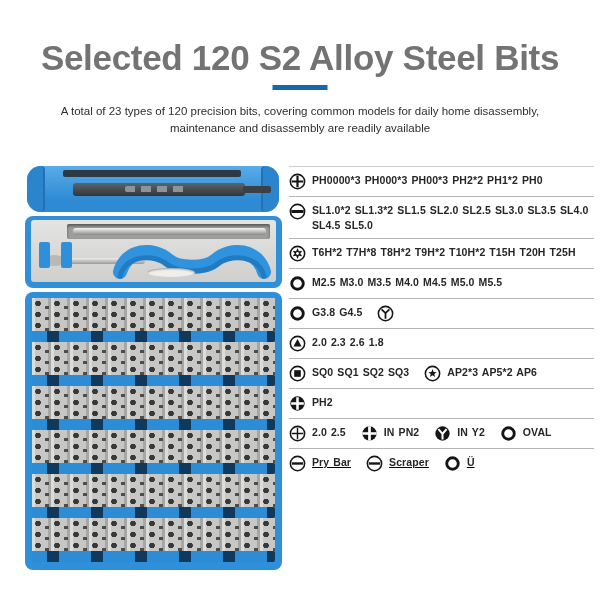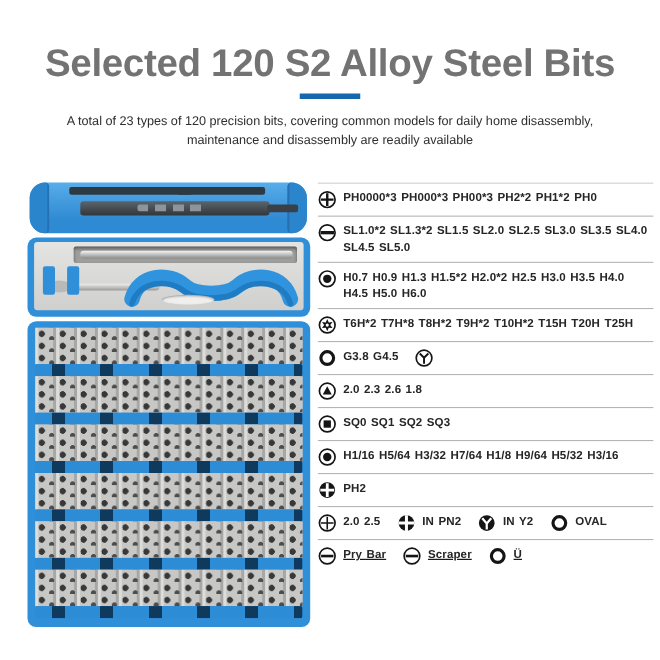--- a/index.html
+++ b/index.html
@@ -140,45 +140,44 @@
           </svg>
         </span>
         <span class="spec-text">SL1.0*2 SL1.3*2 SL1.5 SL2.0 SL2.5 SL3.0 SL3.5 SL4.0 SL4.5 SL5.0</span>
       </div>
     </div>
     <div class="spec-row">
       <div class="seg">
         <span class="icon">
           <svg viewBox="0 0 20 20">
             <circle cx="10" cy="10" r="8.4" fill="none" stroke="#151515" stroke-width="1.8"></circle>
-            <circle cx="10" cy="10" r="4.5" fill="#151515"></circle>
-          </svg>
-        </span>
-        <span class="spec-text">H0.7 H0.9 H1.3 H1.5*2 H2.0*2 H2.5 H3.0 H3.5 H4.0 H4.5 H5.0 H6.0</span>
-      </div>
-    </div>
-    <div class="spec-row">
-      <div class="seg">
-        <span class="icon">
-          <svg viewBox="0 0 20 20">
-            <circle cx="10" cy="10" r="8.4" fill="none" stroke="#151515" stroke-width="1.8"></circle>
             <path d="M10 3.5 11.6 7.23 15.63 6.75 13.2 10 15.63 13.25 11.6 12.77 10 16.5 8.4 12.77 4.37 13.25 6.8 10 4.37 6.75 8.4 7.23Z" fill="#151515"></path>
             <circle cx="10" cy="10" r="1.7" fill="#fff"></circle>
           </svg>
         </span>
         <span class="spec-text">T6H*2 T7H*8 T8H*2 T9H*2 T10H*2 T15H T20H T25H</span>
       </div>
     </div>
     <div class="spec-row">
       <div class="seg">
         <span class="icon">
           <svg viewBox="0 0 20 20">
             <circle cx="10" cy="10" r="6.8" fill="none" stroke="#151515" stroke-width="3.4"></circle>
           </svg>
         </span>
+        <span class="spec-text">M2.5 M3.0 M3.5 M4.0 M4.5 M5.0 M5.5</span>
+      </div>
+    </div>
+    <div class="spec-row">
+      <div class="seg">
+        <span class="icon">
+          <svg viewBox="0 0 20 20">
+            <circle cx="10" cy="10" r="6.8" fill="none" stroke="#151515" stroke-width="3.4"></circle>
+          </svg>
+        </span>
         <span class="spec-text">G3.8 G4.5</span>
       </div>
       <div class="seg">
         <span class="icon">
           <svg viewBox="0 0 20 20">
             <circle cx="10" cy="10" r="8.4" fill="none" stroke="#151515" stroke-width="1.8"></circle>
             <path d="M10 9.6V16.2M10 9.6 5.4 5.2M10 9.6 14.6 5.2" fill="none" stroke="#151515" stroke-width="2.1"></path>
           </svg>
         </span>
       </div>
@@ -197,30 +196,28 @@
     <div class="spec-row">
       <div class="seg">
         <span class="icon">
           <svg viewBox="0 0 20 20">
             <circle cx="10" cy="10" r="8.4" fill="none" stroke="#151515" stroke-width="1.8"></circle>
             <rect x="6.1" y="6.1" width="7.8" height="7.8" fill="#151515"></rect>
           </svg>
         </span>
         <span class="spec-text">SQ0 SQ1 SQ2 SQ3</span>
       </div>
-    </div>
-    <div class="spec-row">
-      <div class="seg">
-        <span class="icon">
-          <svg viewBox="0 0 20 20">
-            <circle cx="10" cy="10" r="8.4" fill="none" stroke="#151515" stroke-width="1.8"></circle>
-            <circle cx="10" cy="10" r="4.5" fill="#151515"></circle>
-          </svg>
-        </span>
-        <span class="spec-text">H1/16 H5/64 H3/32 H7/64 H1/8 H9/64 H5/32 H3/16</span>
+      <div class="seg">
+        <span class="icon">
+          <svg viewBox="0 0 20 20">
+            <circle cx="10" cy="10" r="8.4" fill="none" stroke="#151515" stroke-width="1.8"></circle>
+            <path d="M10 4.8 11.29 8.22 14.95 8.39 12.09 10.68 13.06 14.21 10 12.2 6.94 14.21 7.91 10.68 5.05 8.39 8.71 8.22Z" fill="#151515"></path>
+          </svg>
+        </span>
+        <span class="spec-text">AP2*3 AP5*2 AP6</span>
       </div>
     </div>
     <div class="spec-row">
       <div class="seg">
         <span class="icon">
           <svg viewBox="0 0 20 20">
             <circle cx="10" cy="10" r="8.4" fill="#151515"></circle>
             <path d="M10 2.6V17.4M2.6 10H17.4" stroke="#fff" stroke-width="3"></path>
           </svg>
         </span>

